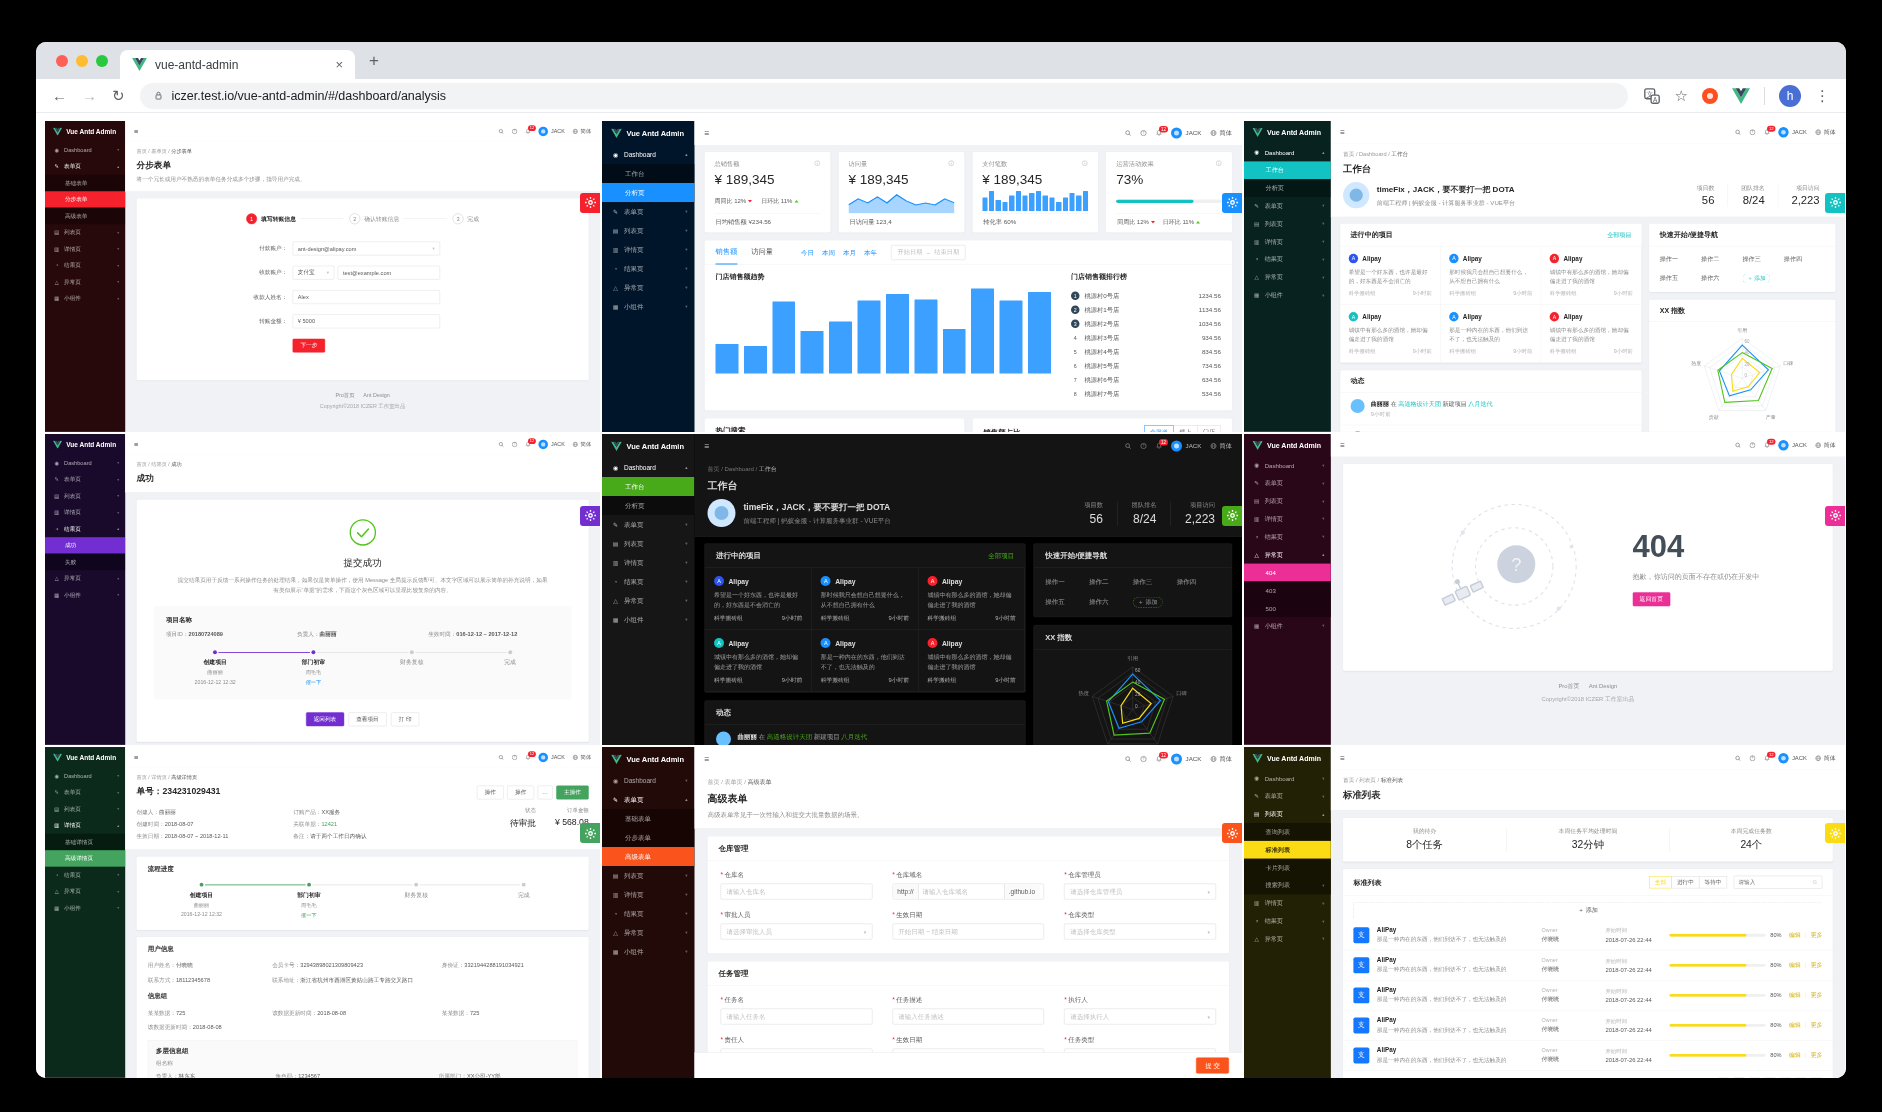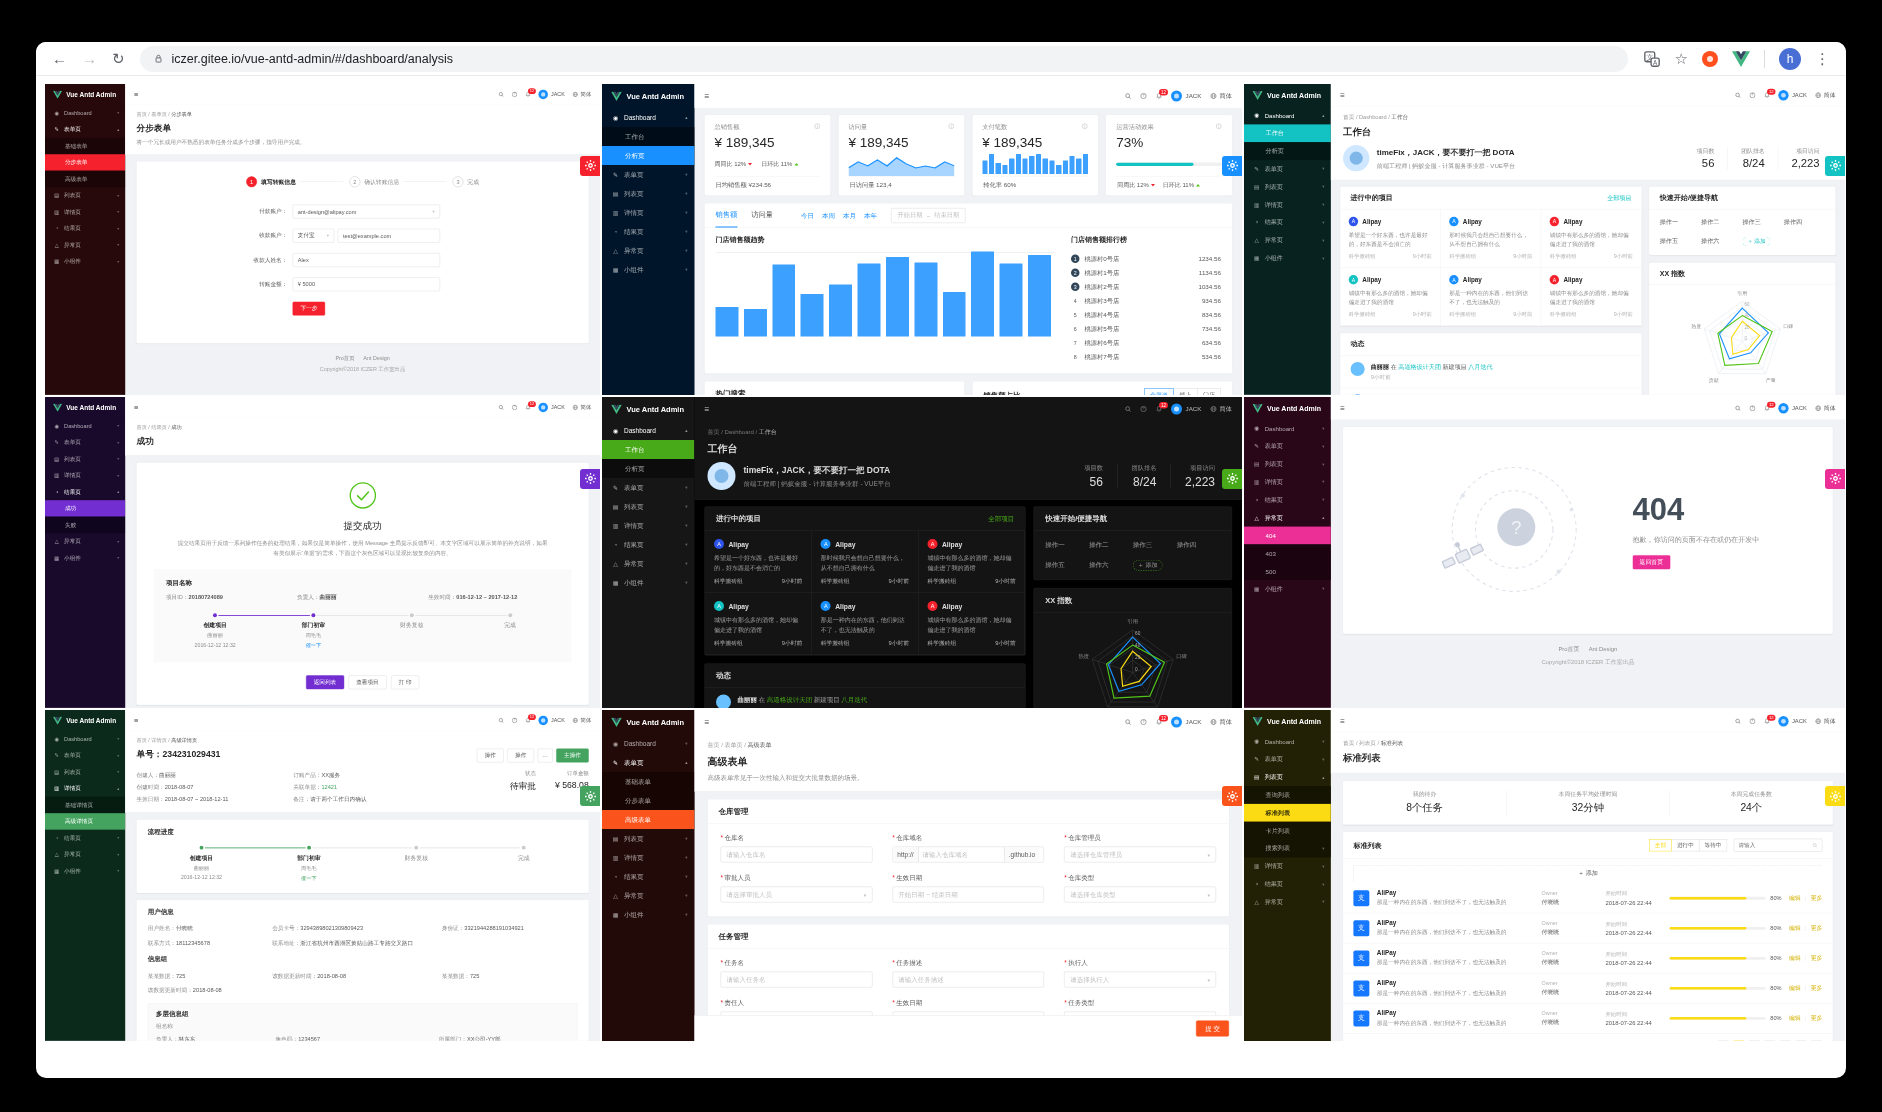--- a/index.html
+++ b/index.html
@@ -375,30 +375,45 @@
         <rect x="14" y="-5" width="16" height="10" rx="1"></rect>
         <line x1="0" y1="-7" x2="0" y2="-16"></line>
         <circle cx="0" cy="-18" r="2.5" fill="#c6ccd8"></circle>
       </g>
     </symbol>
   </defs>
 </svg>
 
 <div class="window">
 
+  <div class="tabstrip">
+    <div class="lights">
+      <span class="light l-red"></span>
+      <span class="light l-yel"></span>
+      <span class="light l-grn"></span>
+    </div>
+    <div class="tab">
+      <svg width="15" height="13">
+          <use href="#i-vue"></use>
+        </svg>
+      <span class="ttl">vue-antd-admin</span>
+      <span class="tclose">×</span>
+    </div>
+    <span class="newtab">+</span>
+  </div>
 
   <div class="toolbar">
     <span class="navic">←</span>
     <span class="navic dis">→</span>
     <span class="navic">↻</span>
     <div class="urlbar">
       <svg>
           <use href="#i-lock"></use>
         </svg>
-      <span>iczer.gitee.io/vue-antd-admin/#/dashboard/analysis</span>
+      <span>iczer.test.io/vue-antd-admin/#/dashboard/analysis</span>
     </div>
     <div class="bric">
       <svg width="18" height="18">
           <use href="#i-trans"></use>
         </svg>
       <span class="star">☆</span>
       <span class="extorange"></span>
       <svg class="vuedt">
           <use href="#i-vue"></use>
         </svg>

